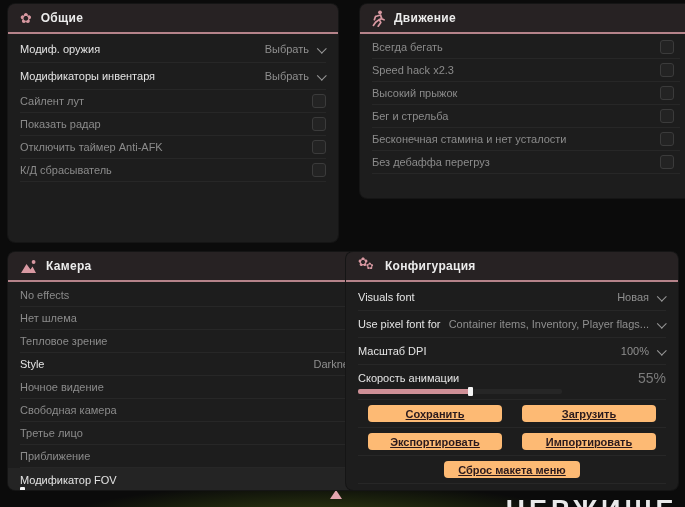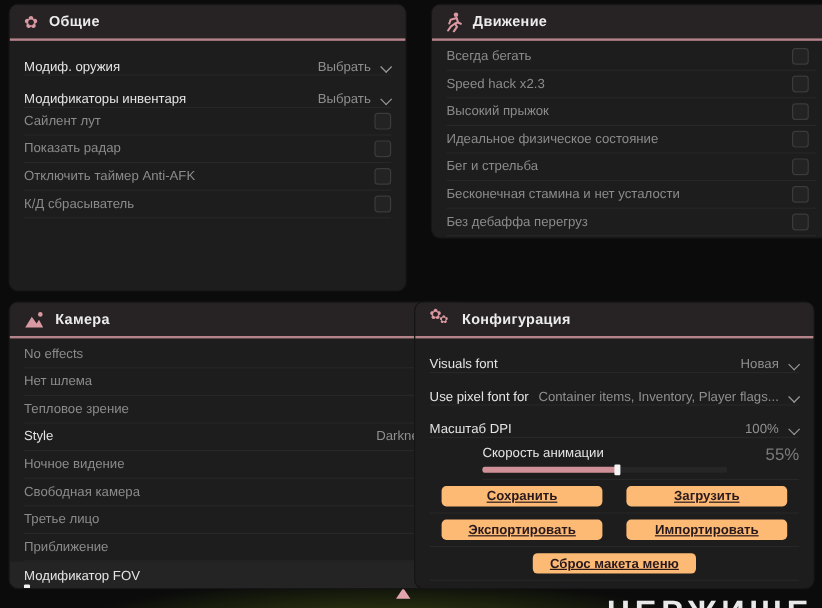--- a/index.html
+++ b/index.html
@@ -33,21 +33,21 @@
   .panel-title{color:#ececec;font-size:12px;font-weight:bold;letter-spacing:.3px;}
   .icon{color:#d999a2;font-size:14px;line-height:1;display:inline-flex;align-items:center;}
   .gears{position:relative;width:18px;height:16px;}
   .gears .g1{position:absolute;left:0;top:-2px;font-size:12px;}
   .gears .g2{position:absolute;left:8px;top:4px;font-size:9px;}
   .rows{padding:2px 12px 0 12px;position:relative;}
   .row{
     display:flex;align-items:center;justify-content:space-between;
     height:22px;border-bottom:1px solid #272727;position:relative;
   }
-  .row.tall{height:26px;align-items:flex-end;}
+  .row.tall{height:26px;}
   .lbl{font-size:11px;color:#8b8b8b;}
   .lbl.bright{color:#e4e4e4;}
   .val{font-size:14px;color:#7b7b7b;}
   .checkbox{
     width:12px;height:12px;border:1px solid #3b3b3b;border-radius:3px;
     background:#232323;flex:0 0 auto;
   }
   .mv .checkbox, .cam .checkbox{margin-right:6px;}
   .dropdown{display:flex;align-items:center;gap:10px;color:#8f8f8f;font-size:11px;cursor:pointer;}
   .chev{
@@ -62,21 +62,21 @@
   .row.fov{
     flex-direction:column;align-items:stretch;justify-content:center;
     height:30px;background:#242424;margin:0 -12px;padding:0 12px;border-bottom:none;
   }
   .fov-top{display:flex;align-items:flex-end;justify-content:space-between;}
   .fov-slider{position:relative;height:9px;margin-top:1px;}
   .slider-handle{
     position:absolute;top:0;width:5px;height:9px;background:#f4f4f4;border-radius:1px;
   }
   
-  .row.slider-row{flex-direction:column;align-items:stretch;justify-content:center;height:34px;margin-left:44px;}
+  .row.slider-row{flex-direction:column;align-items:stretch;justify-content:center;height:34px;}
   .slider-top{display:flex;align-items:center;justify-content:space-between;}
   .slider-track{position:relative;height:5px;width:204px;background:#262626;border-radius:2px;margin-top:3px;}
   .slider-fill{height:100%;width:55%;background:#cf9097;border-radius:2px;}
   .slider-track .slider-handle{top:-2px;left:calc(55% - 2px);}
   
   .btn-row{display:flex;justify-content:center;gap:20px;padding:5px 0;border-bottom:1px solid #272727;}
   .btn{
     background:#fdba74;color:#2a191c;font-size:11px;font-weight:bold;
     border:none;border-radius:4px;height:17px;min-width:134px;
     display:inline-flex;align-items:center;justify-content:center;padding:0 14px;cursor:pointer;
@@ -149,24 +149,20 @@
     </div>
     <div class="row">
       <span class="lbl">Speed hack x2.3</span>
       <span class="checkbox"></span>
     </div>
     <div class="row">
       <span class="lbl">Высокий прыжок</span>
       <span class="checkbox"></span>
     </div>
     <div class="row">
-      <span class="lbl">Идеальное физическое состояние</span>
-      <span class="checkbox"></span>
-    </div>
-    <div class="row">
       <span class="lbl">Бег и стрельба</span>
       <span class="checkbox"></span>
     </div>
     <div class="row">
       <span class="lbl">Бесконечная стамина и нет усталости</span>
       <span class="checkbox"></span>
     </div>
     <div class="row">
       <span class="lbl">Без дебаффа перегруз</span>
       <span class="checkbox"></span>

